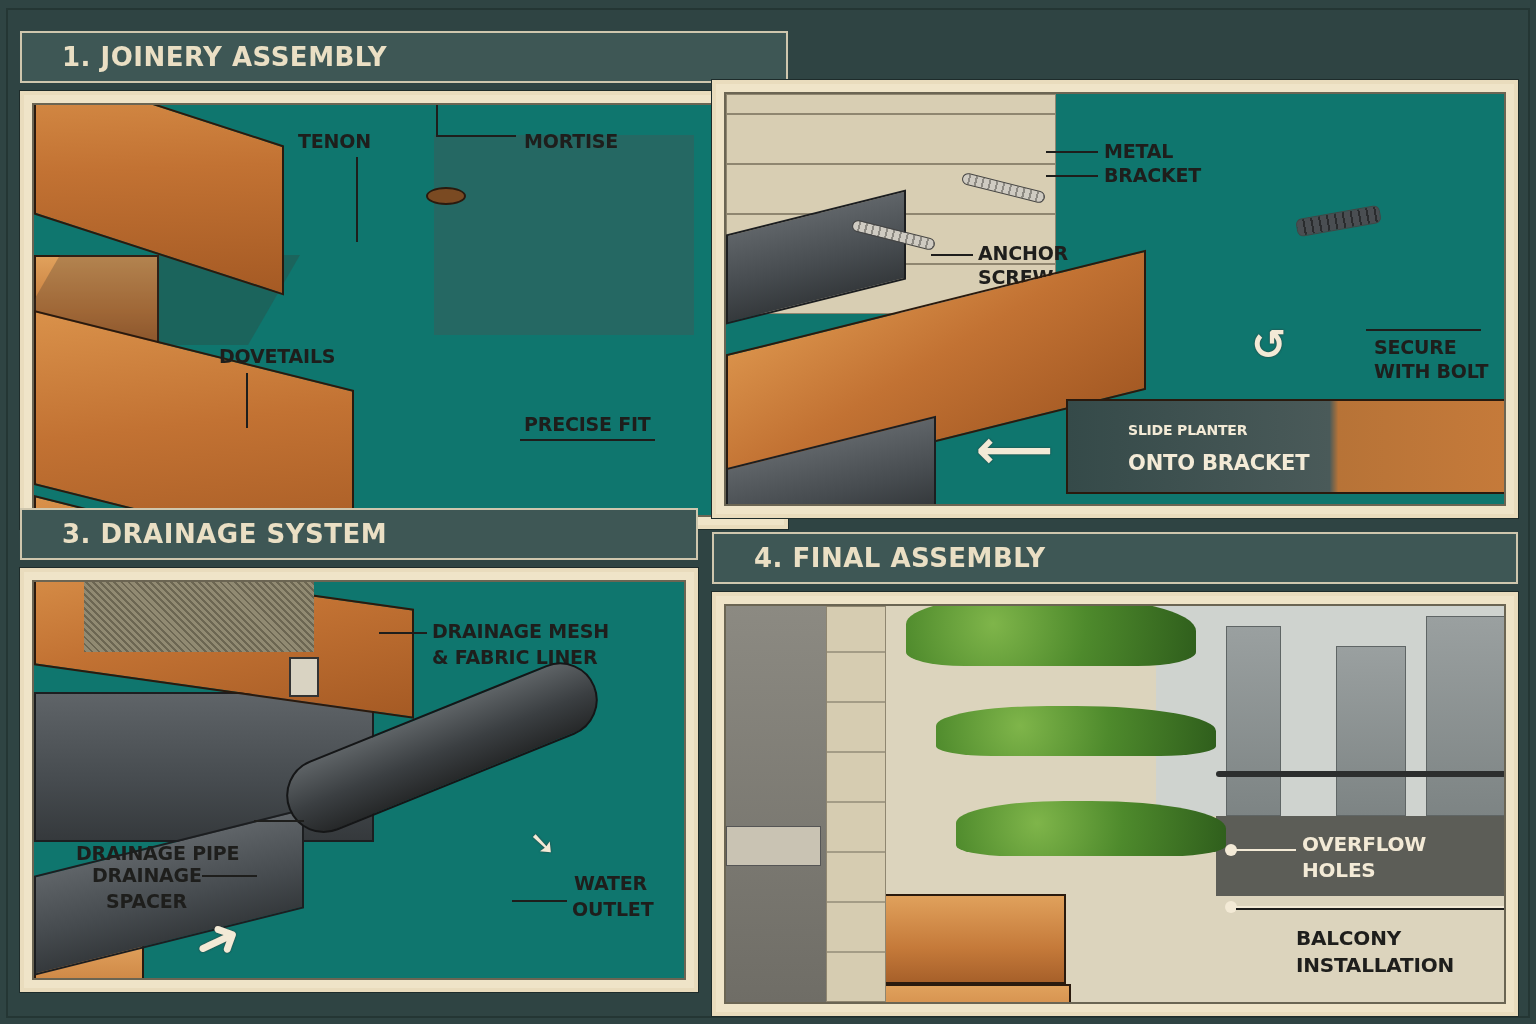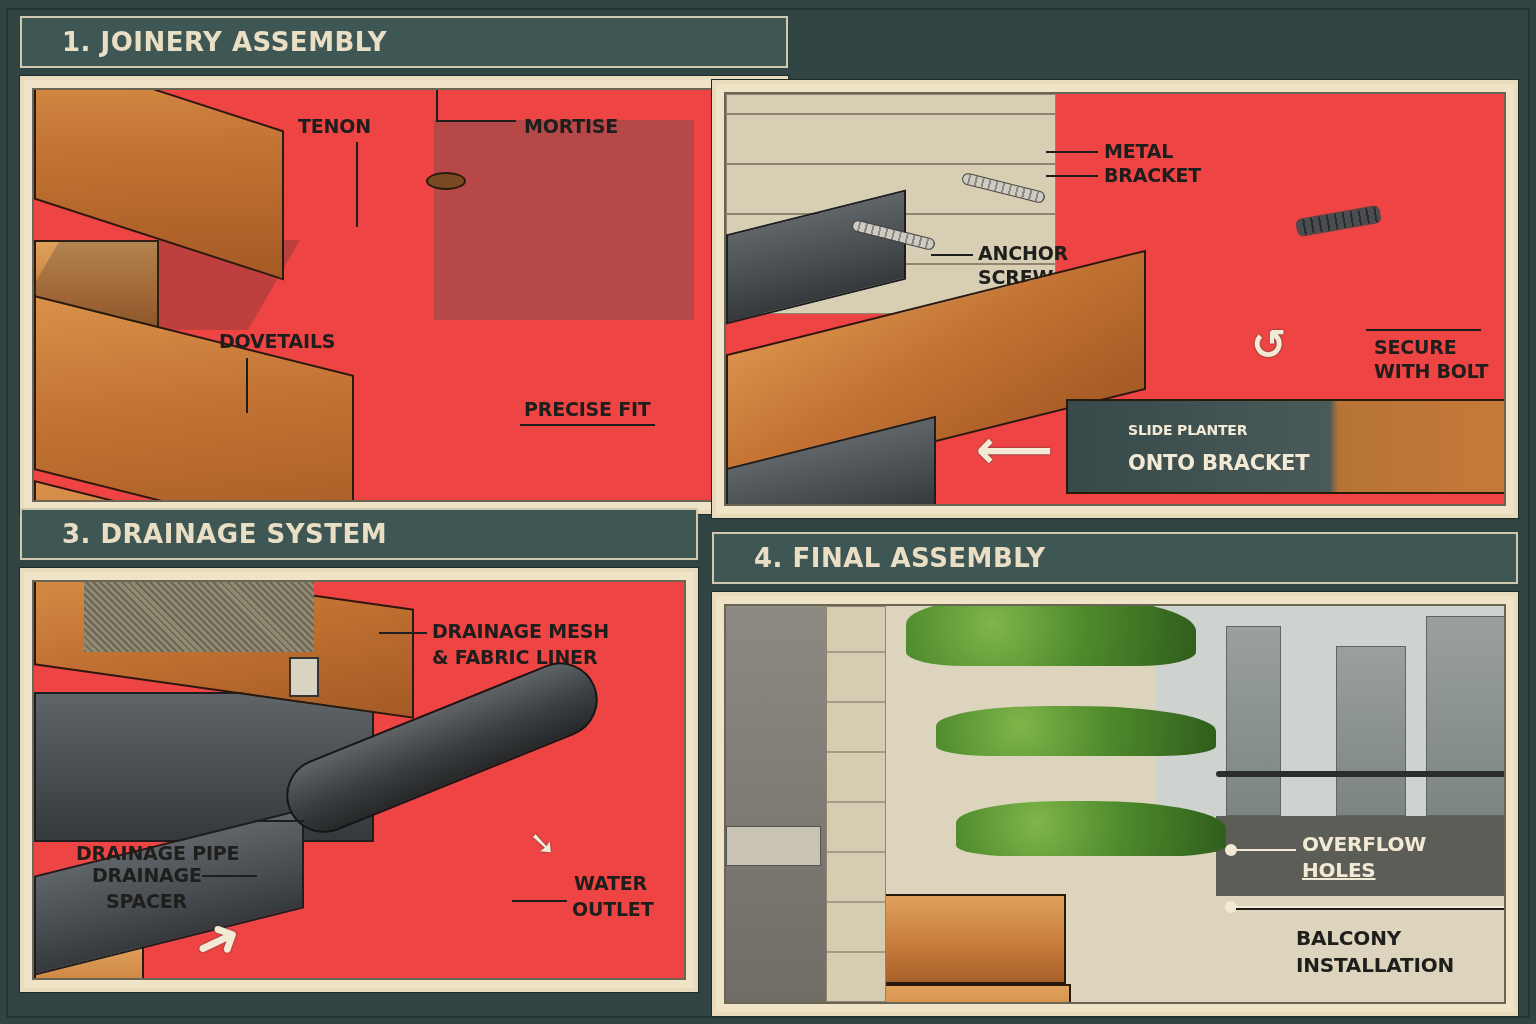--- a/index.html
+++ b/index.html
@@ -27,21 +27,21 @@
   }
   .body {
     position: absolute; left: 0; right: 0; top: 60px; bottom: 0;
     background: #efe4c8;
     border: 4px solid #e9dcbd;
     outline: 1px solid #1e2c2b;
   }
   .inner {
     position: absolute; inset: 8px;
     border: 2px solid #6b6553;
-    background: #ef4444;
+    background: #0f766e;
     overflow: hidden;
   }
   .label {
     position: absolute; font-weight: 700; color: #1e1e1c;
     font-family: "DejaVu Sans", sans-serif; font-size: 19px; line-height: 1.25;
     letter-spacing: -0.2px; white-space: nowrap;
   }
   .label.light { color: #f3ead6; }
   .line { position: absolute; background: #1e1e1c; height: 2px; }
   .vline { position: absolute; background: #1e1e1c; width: 2px; }
@@ -54,21 +54,21 @@
   .dot { position: absolute; width: 12px; height: 12px; border-radius: 50%; background: #f3ead6; }
   .arrow-shape { position: absolute; color: #f3ead6; font-size: 42px; font-weight: 700; line-height: 1; text-shadow: 0 0 2px #333; }
   .screw { position: absolute; height: 12px; border-radius: 6px; background: repeating-linear-gradient(90deg,#cfcbc2 0 5px,#8d8a83 5px 7px); border: 1px solid #444; }
   .bldg { position: absolute; background: linear-gradient(180deg,#9aa0a0,#7d8484); border: 1px solid #5f6565; }
 </style>
 </head>
 <body>
 
 <div class="frame"></div>
 
-<section class="panel" style="left:20px;top:16px;width:768px;height:498px;">
+<section class="panel" style="left:20px;top:31px;width:768px;height:498px;">
   <div class="header">
     <span class="header-title">1. JOINERY ASSEMBLY</span>
   </div>
   <div class="body">
     <div class="inner">
 
       <div class="shadow" style="left:0;top:150px;width:240px;height:90px;transform:skewX(-30deg);"></div>
       <div class="wood" style="left:-10px;top:10px;width:250px;height:150px;transform:skewY(18deg);"></div>
       <div class="wood2" style="left:200px;top:90px;width:125px;height:95px;"></div>
 
@@ -186,21 +186,21 @@
 
       <div class="plants" style="left:180px;top:-10px;width:290px;height:70px;"></div>
       <div class="wood2" style="left:150px;top:20px;width:340px;height:90px;"></div>
       <div class="plants" style="left:210px;top:100px;width:280px;height:50px;"></div>
       <div class="wood2" style="left:155px;top:125px;width:345px;height:90px;"></div>
       <div class="plants" style="left:230px;top:195px;width:270px;height:55px;"></div>
 
       <div class="dot" style="left:499px;top:238px;"></div>
       <div style="position:absolute;left:510px;top:243px;width:60px;height:2px;background:#f3ead6;"></div>
       <span class="label light" style="left:576px;top:226px;font-size:20px;">OVERFLOW</span>
-      <span class="label light" style="left:576px;top:252px;font-size:20px;text-decoration:underline;">HOLES</span>
+      <span class="label light" style="left:576px;top:252px;font-size:20px;">HOLES</span>
 
       <div class="dot" style="left:499px;top:295px;"></div>
       <div style="position:absolute;left:510px;top:300px;width:272px;height:2px;background:#f3ead6;"></div>
       <div style="position:absolute;left:510px;top:302px;width:272px;height:2px;background:#1e1e1c;"></div>
       <span class="label" style="left:570px;top:320px;font-size:20px;">BALCONY</span>
       <span class="label" style="left:570px;top:347px;font-size:20px;">INSTALLATION</span>
     </div>
   </div>
 </section>
 

